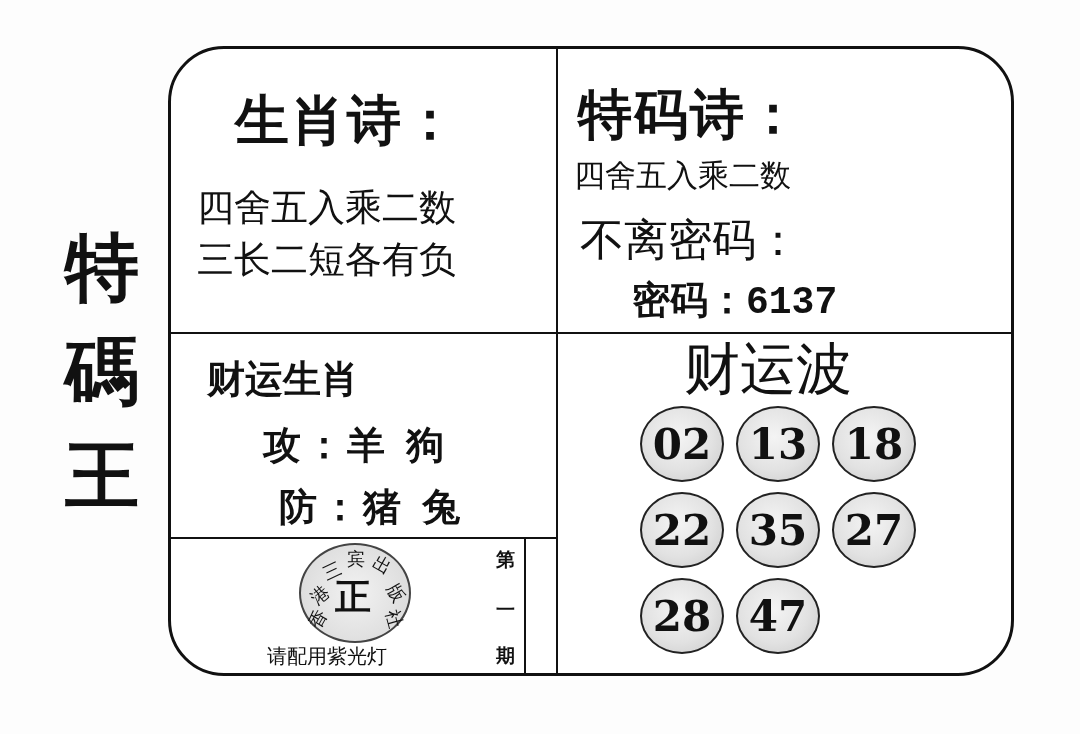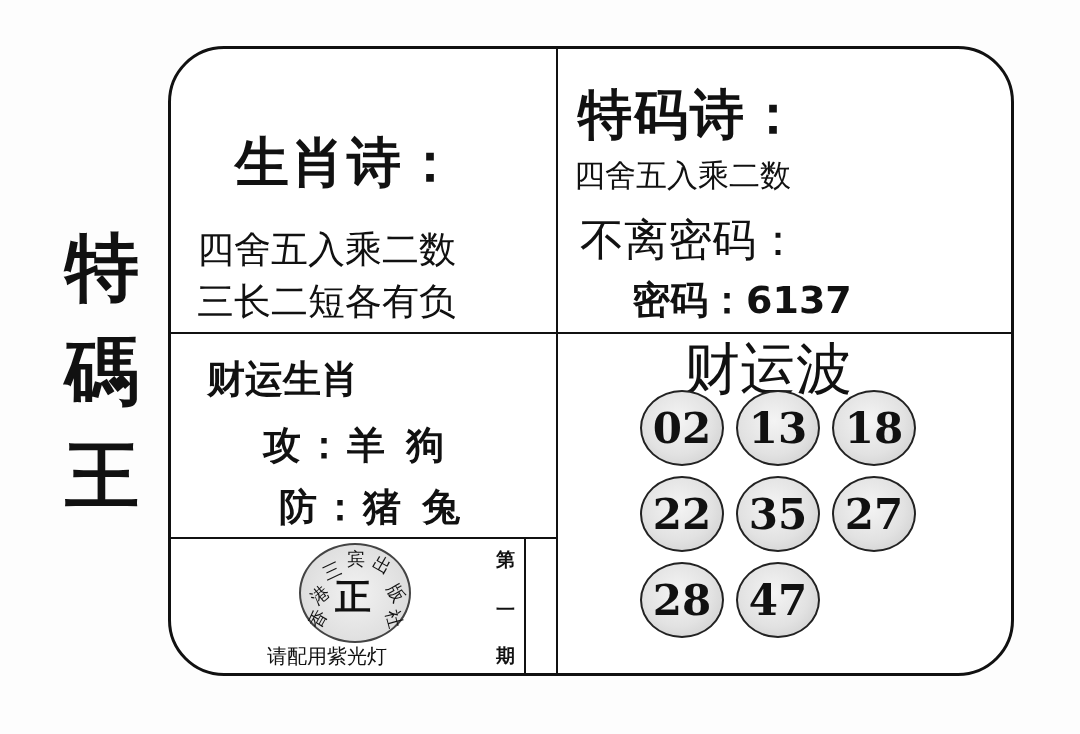--- a/index.html
+++ b/index.html
@@ -15,31 +15,31 @@
     .card {
       position:absolute; left:168px; top:46px; width:846px; height:630px;
       border:3px solid #111; border-radius:56px; box-sizing:border-box; overflow:hidden;
       background:#fff;
     }
     .vline { position:absolute; left:385px; top:0; width:2px; height:100%; background:#111; }
     .hline { position:absolute; left:0; top:283px; width:100%; height:2px; background:#111; }
     .hline2 { position:absolute; left:0; top:488px; width:387px; height:2px; background:#111; }
     .vline2 { position:absolute; left:353px; top:488px; width:2px; height:142px; background:#111; }
 
-    .q-tl { position:absolute; left:0; top:0; width:385px; height:283px;margin-top:42px; }
+    .q-tl { position:absolute; left:0; top:0; width:385px; height:283px; }
     .q-tr { position:absolute; left:387px; top:0; width:459px; height:283px;text-align:center; }
     .q-bl { position:absolute; left:0; top:285px; width:385px; height:203px;font-weight:bold; }
     .q-br { position:absolute; left:387px; top:285px; width:459px; height:345px; }
     .q-stamp { position:absolute; left:0; top:490px; width:353px; height:140px; }
     .q-issue { position:absolute; left:355px; top:490px; width:30px; height:140px; }
 
     .h-big { position:absolute; font-size:54px; font-weight:bold; font-family:"DejaVu Sans","Liberation Sans",sans-serif; letter-spacing:2px; }
     .txt { position:absolute; font-family:"DejaVu Sans","Liberation Sans",sans-serif; white-space:nowrap; }
 
-    .balls { position:absolute; left:82px; top:56px; display:grid; grid-template-columns:repeat(3,86px); column-gap:18px; row-gap:10px;gap:10px; }
+    .balls { position:absolute; left:82px; top:72px; display:grid; grid-template-columns:repeat(3,86px); column-gap:18px; row-gap:10px;gap:10px; }
     .ball {
       width:84px; height:76px; border-radius:50%; border:2px solid #222; box-sizing:border-box;
       background:radial-gradient(ellipse at 45% 40%, #f4f4f4 0%, #e2e2e2 55%, #c8c8c8 100%);
       display:flex; align-items:center; justify-content:center;
       font-size:42px; font-weight:bold; font-family:"DejaVu Serif","Liberation Serif",serif;
     }
     .stamp {
       position:absolute; left:128px; top:4px; width:112px; height:100px; border-radius:50%;
       border:2px solid #444; box-sizing:border-box;
       background:radial-gradient(circle at 50% 50%, #f2f2f2 0%, #dcdcdc 80%, #c9c9c9 100%);
@@ -65,21 +65,21 @@
   <div class="q-tl">
     <div class="h-big" style="left:64px; top:36px;">生肖诗：</div>
     <div class="txt" style="left:26px; top:134px; font-size:37px;">四舍五入乘二数</div>
     <div class="txt" style="left:26px; top:186px; font-size:37px;">三长二短各有负</div>
   </div>
 
   <div class="q-tr">
     <div class="h-big" style="left:20px; top:30px;">特码诗：</div>
     <div class="txt" style="left:16px; top:106px; font-size:31px;">四舍五入乘二数</div>
     <div class="txt" style="left:22px; top:162px; font-size:44px;">不离密码：</div>
-    <div class="txt" style="left:74px; top:226px; font-size:38px; font-weight:bold;">密码：6137</div>
+    <div class="txt" style="left:74px; top:226px; font-size:38px; font-weight:bold;font-family:Liberation Mono, monospace;">密码：6137</div>
   </div>
 
   <div class="q-bl">
     <div class="txt" style="left:36px; top:20px; font-size:38px;">财运生肖</div>
     <div class="txt" style="left:92px; top:86px; font-size:38px; letter-spacing:4px;">攻：羊 狗</div>
     <div class="txt" style="left:108px; top:148px; font-size:38px; letter-spacing:4px;">防：猪 兔</div>
   </div>
 
   <div class="q-br">
     <div class="txt" style="left:126px; top:-2px; font-size:56px;">财运波</div>

